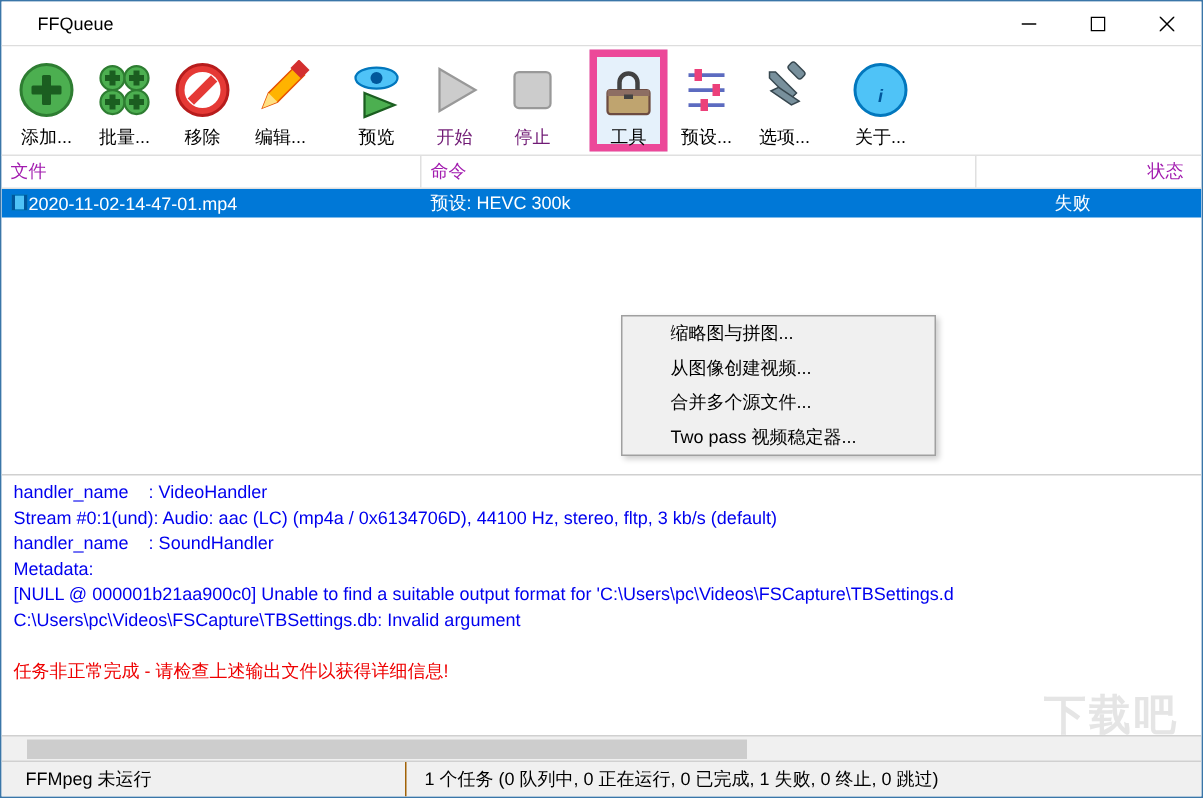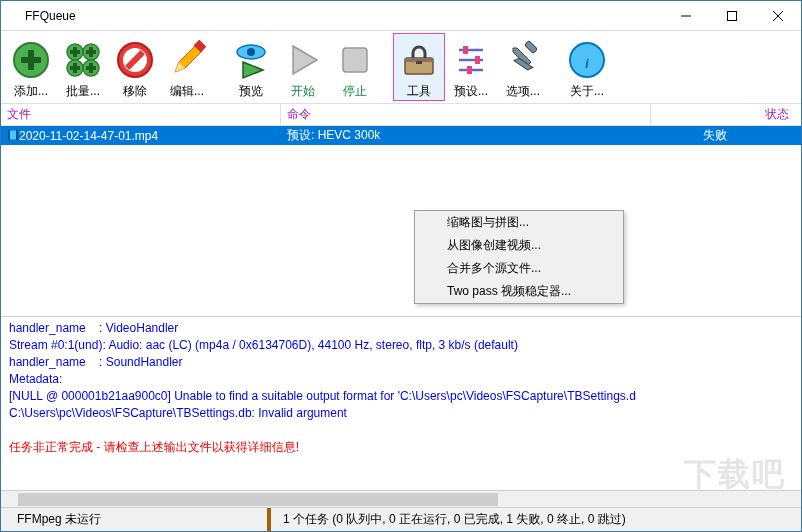--- a/index.html
+++ b/index.html
@@ -4,24 +4,24 @@
 <style>
 *{margin:0;padding:0;box-sizing:border-box;font-family:"Microsoft YaHei",Segoe UI,Arial,sans-serif;font-size:12px}
 body{width:802px;height:532px;background:#fff;border:1px solid #3a76a8;display:flex;flex-direction:column;overflow:hidden}
 .titlebar{height:30px;background:#fff;display:flex;align-items:center;padding-left:24px;border-bottom:1px solid #ddd}
 .titlebar .title{flex:1;color:#000;font-size:12px}
 .winbtns{display:flex}
 .winbtn{width:46px;height:30px;display:flex;align-items:center;justify-content:center;color:#333}
 .winbtn svg{width:10px;height:10px}
 .toolbar{display:flex;padding:2px 4px;background:#fff;border-bottom:1px solid #e0e0e0;gap:0}
 .tbtn{width:52px;height:68px;display:flex;flex-direction:column;align-items:center;justify-content:flex-start;padding-top:4px;border:1px solid transparent;position:relative}
-.tbtn.active{background:#e5f1fb;border:1px solid #ec4899}
+.tbtn.active{background:#e5f1fb;border:5px solid #ec4899}
 .tbtn .icon{width:44px;height:44px;display:flex;align-items:center;justify-content:center}
 .tbtn .lbl{font-size:12px;color:#000;margin-top:1px}
-.tbtn.disabled .lbl{color:#15803d}
+.tbtn.disabled .lbl{color:#701a75}
 .headers{display:flex;background:#fff;border-bottom:1px solid #e0e0e0;height:22px}
 .hcell{border-right:1px solid #e0e0e0;padding:3px 6px;font-size:12px;color:#a21caf;display:flex;align-items:center}
 .hcell.file{width:280px}
 .hcell.cmd{flex:1}
 .hcell.status{width:150px;justify-content:flex-end;padding-right:12px;border-right:none}
 .rows{background:#fff}
 .row{display:flex;height:19px;align-items:center}
 .row.selected{background:#0078d7;color:#fff}
 .row .rcell{padding:0 6px;font-size:12px;overflow:hidden;white-space:nowrap}
 .row .rcell.file{width:280px;display:flex;align-items:flex-start;gap:0}
@@ -30,23 +30,23 @@
 .fileicon{width:12px;height:12px;display:inline-flex}
 .menu{position:absolute;top:84px;left:413px;width:210px;background:#f0f0f0;border:1px solid #a0a0a0;box-shadow:2px 2px 4px rgba(0,0,0,0.2);z-index:100}
 .menu-item{height:23px;display:flex;align-items:center;padding-left:32px;font-size:12px;color:#000}
 .listarea{flex:0 0 190px;position:relative;background:#fff;overflow:hidden}
 .logarea{flex:1;background:#fff;border-top:1px solid #d0d0d0;padding:3px 8px;font-family:Consolas,'Courier New',monospace;font-size:13px;line-height:17px;color:#0000ee;overflow:hidden;position:relative}
 .logarea .gray{color:#666}
 .logarea .red{color:#ee0000}
 .scrollbar-h{height:17px;background:#f0f0f0;border-top:1px solid #d0d0d0;display:flex;align-items:center}
 .scrollbar-h .thumb{width:60%;height:13px;background:#cdcdcd;margin-left:17px}
 .statusbar{height:24px;background:#f0f0f0;border-top:1px solid #d0d0d0;display:flex;align-items:center;font-size:12px}
-.statusbar .sleft{width:270px;padding-left:16px;border-right:4px solid #a16207;height:100%;display:flex;align-items:center}
+.statusbar .sleft{width:270px;padding-left:16px;border-right:1px solid #a16207;height:100%;display:flex;align-items:center}
 .statusbar .sright{flex:1;padding-left:12px}
-.watermark{position:absolute;right:15px;bottom:5px;font-size:32px;color:rgba(180,180,180,0.35);font-weight:bold;font-family:Liberation Mono, monospace;letter-spacing:2px;pointer-events:none}
+.watermark{position:absolute;right:15px;bottom:5px;font-size:28px;color:rgba(180,180,180,0.35);font-weight:bold;font-family:Liberation Sans, sans-serif;letter-spacing:2px;pointer-events:none}
 </style>
 </head>
 <body>
 
 <div class="titlebar">
   <span class="title">FFQueue</span>
   <div class="winbtns">
     <div class="winbtn">
         <svg viewBox="0 0 10 10">
           <line x1="0" y1="5" x2="10" y2="5" stroke="#000" stroke-width="1"></line>

